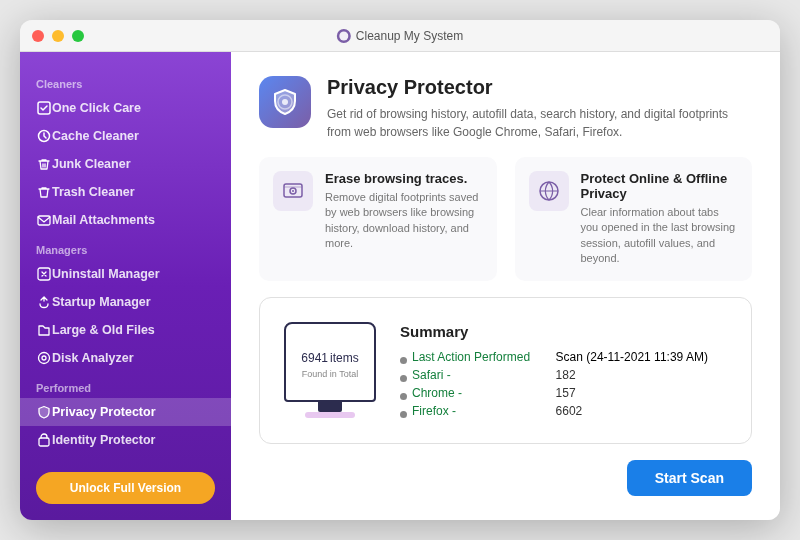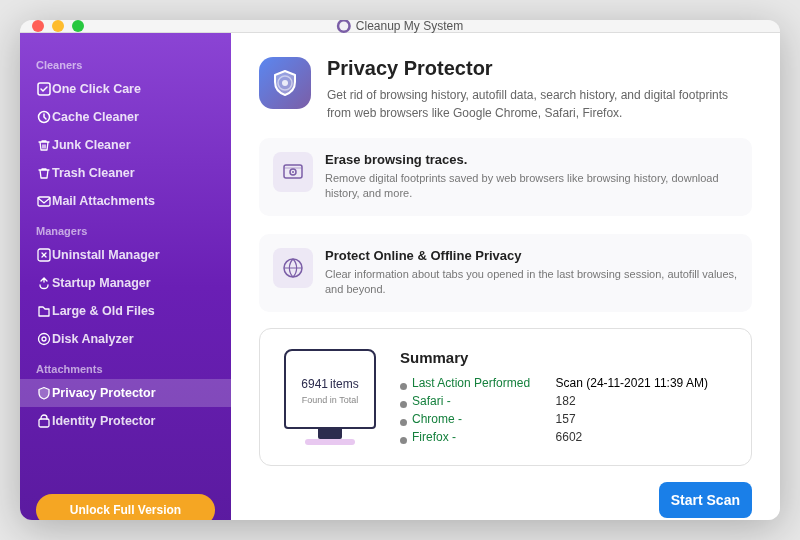--- a/index.html
+++ b/index.html
@@ -139,21 +139,20 @@
     .page-header-text p {
       font-size: 12px;
       color: #666;
       line-height: 1.5;
       max-width: 500px;
     }
     
     .feature-row {
       display: flex;
       gap: 18px;
-      flex-direction: column;
     }
     .feature-card {
       flex: 1;
       display: flex;
       align-items: flex-start;
       gap: 12px;
       padding: 14px;
       background: #f9f9fb;
       border-radius: 10px;
     }
@@ -260,21 +259,21 @@
     
     .main-footer {
       display: flex;
       justify-content: flex-end;
     }
     .start-scan-btn {
       background: #1a7fe8;
       color: #fff;
       border: none;
       border-radius: 8px;
-      padding: 10px 12px;
+      padding: 10px 28px;
       font-size: 14px;
       font-weight: 600;
       cursor: pointer;
     }
   </style>
 </head>
 <body>
 
 <div class="window">
 
@@ -378,21 +377,21 @@
       <div class="sidebar-item">
         <span class="sidebar-item-icon">
           <svg width="14" height="14" viewBox="0 0 14 14" fill="none">
             <circle cx="7" cy="7" r="5.5" stroke="white" stroke-width="1.3"></circle>
             <circle cx="7" cy="7" r="2" stroke="white" stroke-width="1.3"></circle>
           </svg>
         </span>
         <span>Disk Analyzer</span>
       </div>
 
-      <div class="sidebar-section-label">Attachments</div>
+      <div class="sidebar-section-label">Performed</div>
 
       <div class="sidebar-item active">
         <span class="sidebar-item-icon">
           <svg width="14" height="14" viewBox="0 0 14 14" fill="none">
             <path d="M7 1.5l5 2v3.5c0 3-2.2 5.2-5 6-2.8-.8-5-3-5-6V3.5l5-2z" stroke="white" stroke-width="1.3" stroke-linejoin="round" fill="rgba(255,255,255,0.2)"></path>
           </svg>
         </span>
         <span>Privacy Protector</span>
       </div>
 

